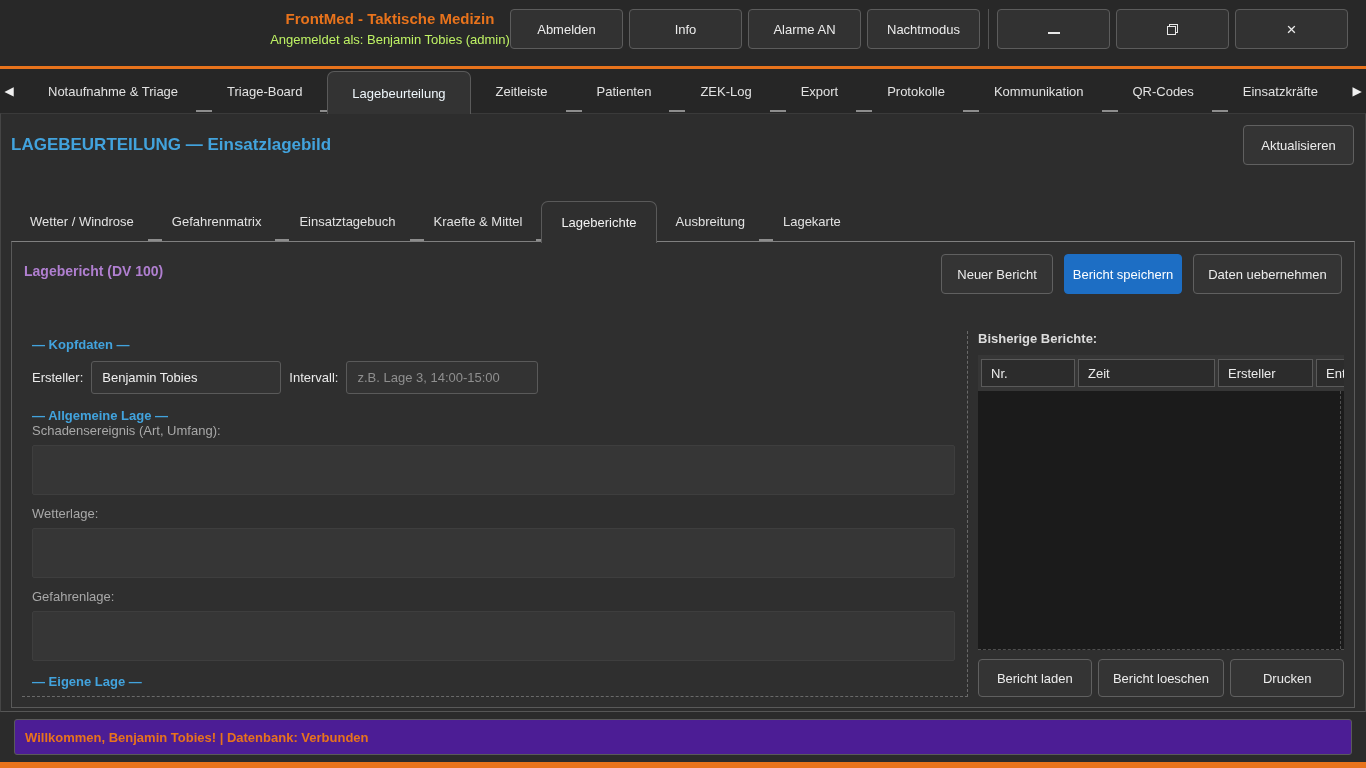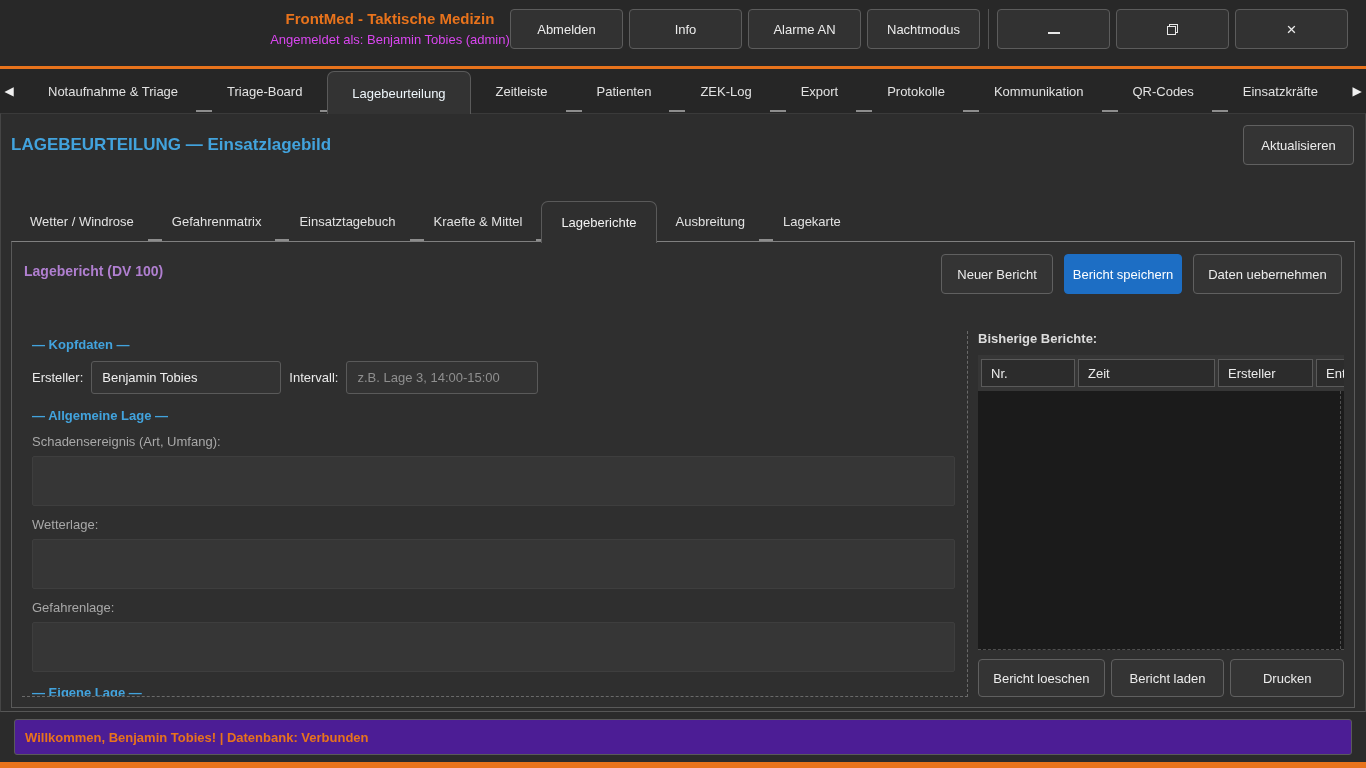--- a/index.html
+++ b/index.html
@@ -9,21 +9,21 @@
     font-family:"Liberation Sans","DejaVu Sans",sans-serif;
     color:#e8e8e8;
     font-size:13px;
     position:relative;
   }
 
   
   .titlebar { position:relative; height:66px; background:#282828; }
   .title-block { position:absolute; left:230px; top:9px; width:320px; text-align:center; }
   .app-title { color:#e8731c; font-weight:bold; font-size:15px; line-height:20px; }
-  .app-sub { color:#d946ef; font-size:13px; line-height:18px; margin-top:2px; }
+  .app-sub { color:#bef264; font-size:13px; line-height:18px; margin-top:2px; }
   .titlebar-buttons { position:absolute; left:510px; top:9px; display:flex; gap:6px; align-items:center; }
   .tb-btn {
     width:113px; height:40px; background:#323232; border:1px solid #5c5c5c;
     border-radius:4px; color:#ececec; font-size:13px;
     display:flex; align-items:center; justify-content:center; cursor:pointer;
     font-family:inherit;
   }
   .tb-sep { width:1px; height:40px; background:#555; margin:0 2px; }
   .min-glyph { width:12px; height:2px; background:#e8e8e8; transform:translateY(4px); }
   .restore-glyph { position:relative; width:11px; height:11px; }
@@ -109,21 +109,21 @@
   .field-row { display:flex; align-items:center; margin-top:9px; }
   .field-label { color:#eaeaea; margin-right:8px; }
   .text-input {
     width:190px; height:33px; background:#333333; border:1px solid #5a5a5a; border-radius:3px;
     color:#f0f0f0; font-size:13px; padding:0 10px; font-family:inherit; outline:none;
   }
   .text-input.second { width:192px; }
   .text-input::placeholder { color:#8f8f8f; opacity:1; }
   .field-label.gap { margin-left:8px; }
   .area-label { color:#a8a8a8; margin-top:11px; }
-  .area-label.first { margin-top:11px; }
+  .area-label.first { margin-top:0; }
   textarea.form-ta {
     display:block; width:100%; height:50px; margin-top:7px;
     background:#363636; border:1px solid #3e3e3e; border-radius:2px;
     resize:none; color:#f0f0f0; font-family:inherit; font-size:13px; padding:4px 6px; outline:none;
   }
   .mt14 { margin-top:14px; }
   .mt13 { margin-top:13px; }
 
   
   .right-panel { width:366px; display:flex; flex-direction:column; height:366px; }
@@ -246,22 +246,22 @@
       <div class="right-panel">
         <div class="list-title">Bisherige Berichte:</div>
         <div class="table-head">
           <div class="th-cell" style="width:94px;">Nr.</div>
           <div class="th-cell" style="width:137px;">Zeit</div>
           <div class="th-cell" style="width:95px;">Ersteller</div>
           <div class="th-cell" style="width:60px;">Entw</div>
         </div>
         <div class="table-body"></div>
         <div class="list-buttons">
+          <button class="btn">Bericht laden</button>
           <button class="btn" style="flex:1.13;">Bericht loeschen</button>
-          <button class="btn">Bericht laden</button>
           <button class="btn">Drucken</button>
         </div>
       </div>
 
     </div>
   </div>
 </div>
 
 <div class="status-bar">
   <div class="status-box">

